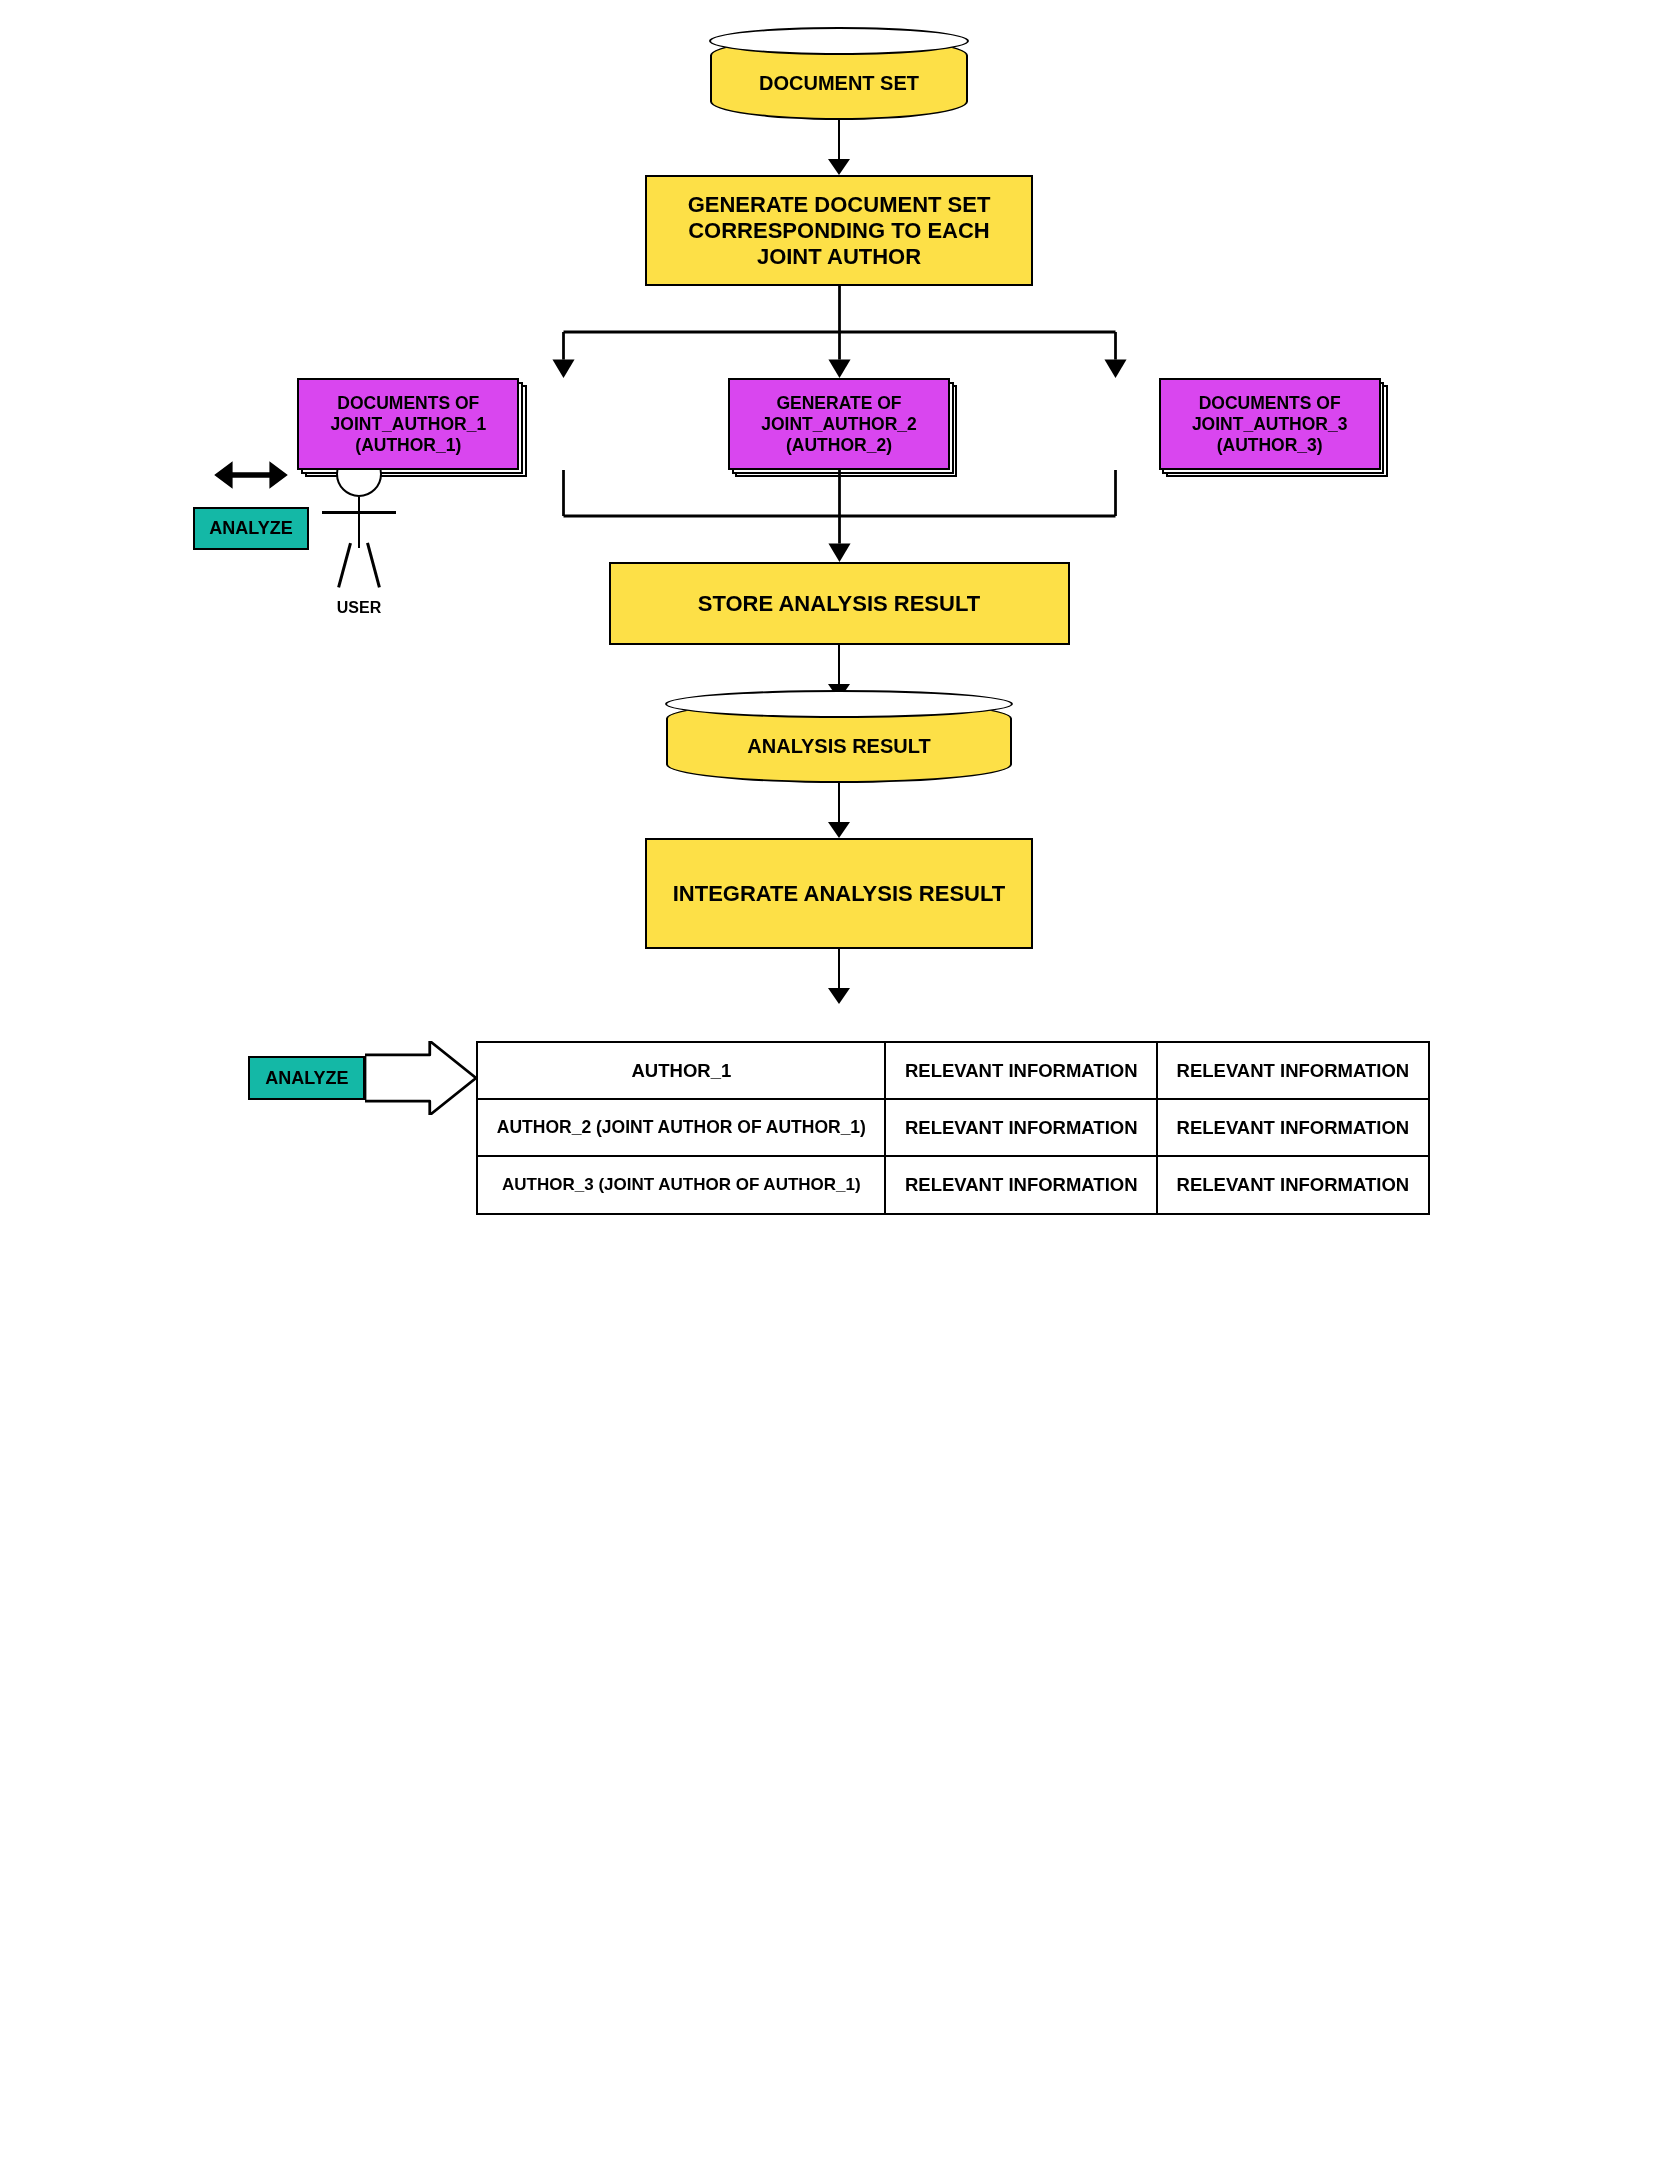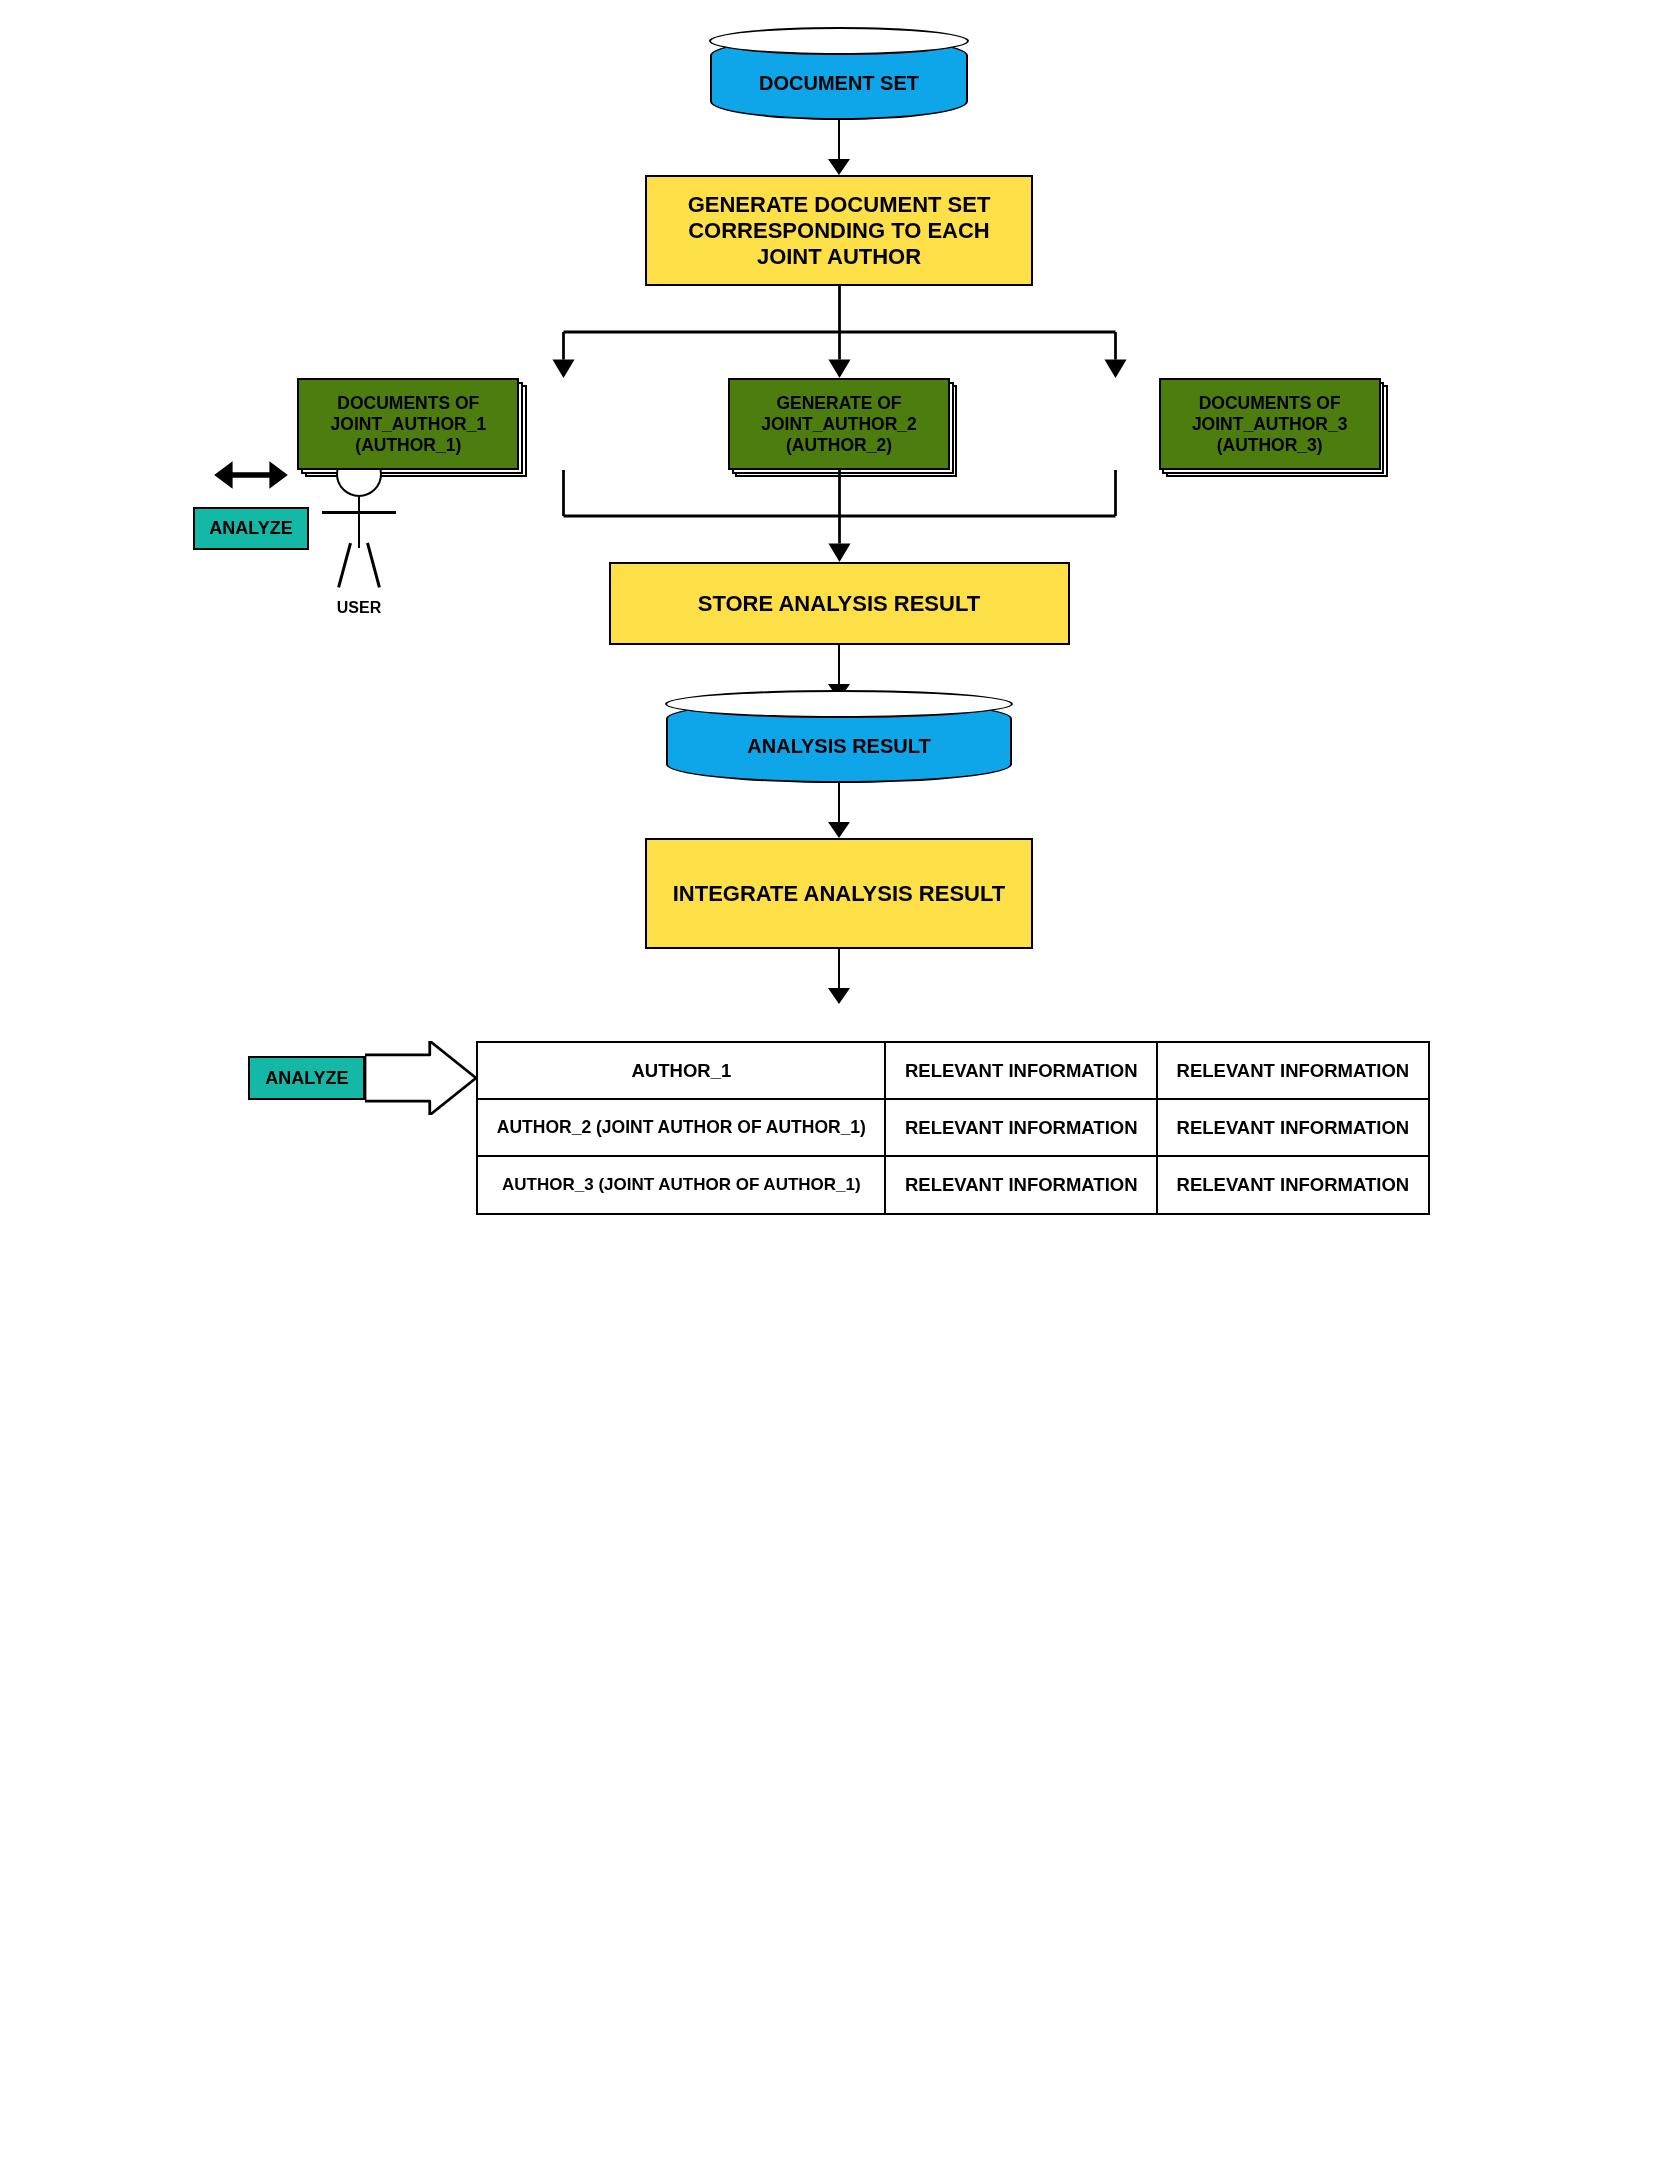--- a/index.html
+++ b/index.html
@@ -18,21 +18,21 @@
       align-items: center;
       width: 100%;
       max-width: 1292px;
       position: relative;
     }
 
     
     .cylinder {
       width: 258px;
       height: 83px;
-      background: #0ea5e9;
+      background: #fde047;
       border: 2.8px solid #000;
       border-radius: 50% / 18.5px;
       display: flex;
       align-items: center;
       justify-content: center;
       text-align: center;
       font-size: 20px;
       font-weight: bold;
       position: relative;
     }
@@ -109,21 +109,21 @@
       left: 3.7px;
       width: 100%;
       height: 100%;
       border: 2.8px solid #000;
       background: #fff;
     }
     .stacked-box .front {
       position: relative;
       width: 100%;
       border: 2.8px solid #000;
-      background: #4d7c0f;
+      background: #d946ef;
       padding: 9.2px;
       text-align: center;
       font-size: 17.5px;
       font-weight: bold;
       z-index: 2;
       min-height: 92px;
       display: flex;
       align-items: center;
       justify-content: center;
     }

